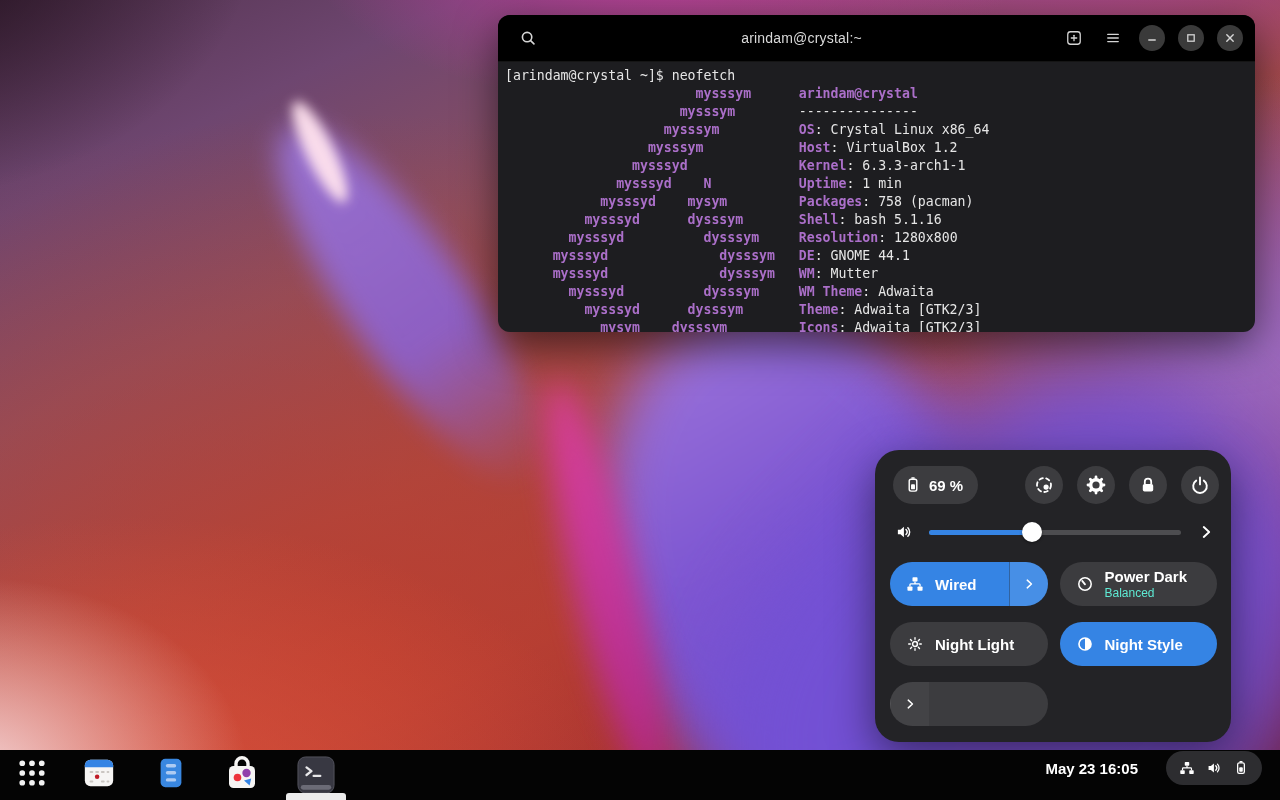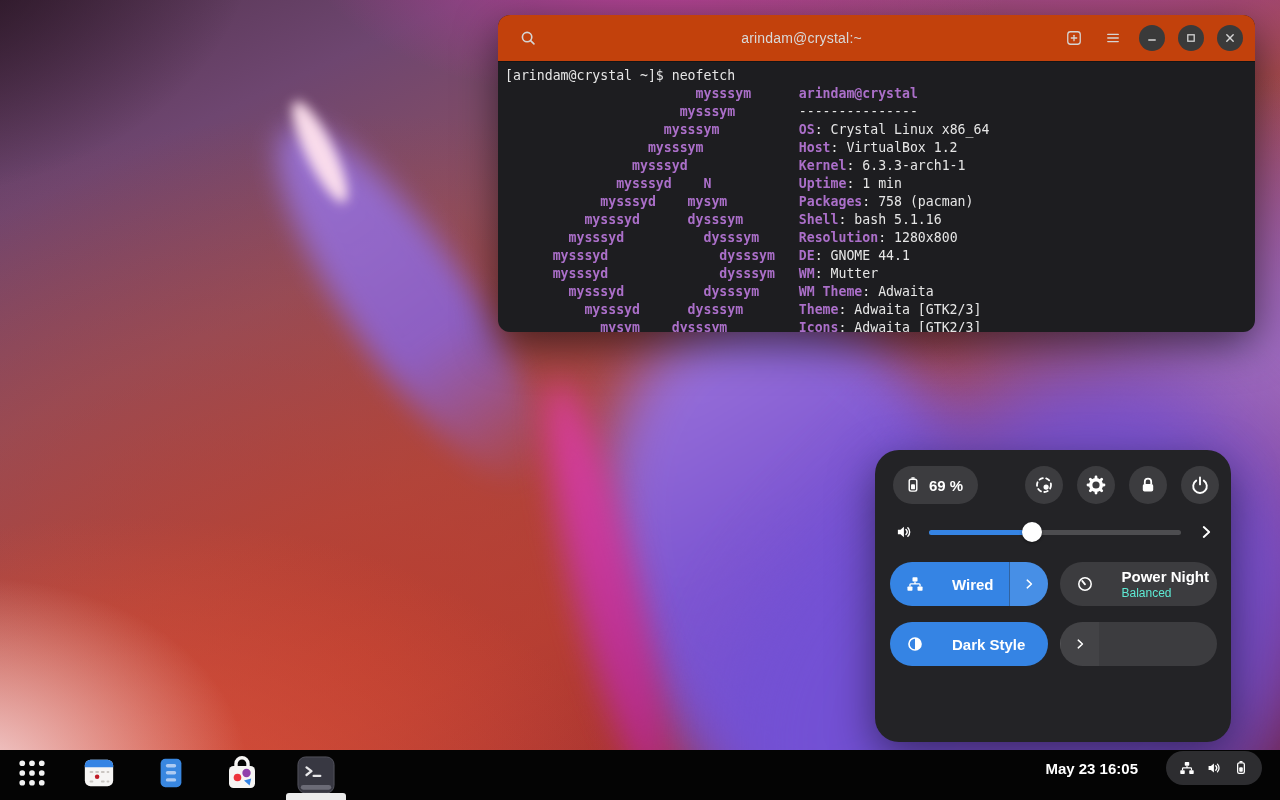--- a/index.html
+++ b/index.html
@@ -30,21 +30,21 @@
     transform:rotate(-35deg);filter:blur(14px);opacity:.85;}
   .wp-magenta-edge{left:575px;top:375px;width:62px;height:420px;border-radius:50%;
     background:linear-gradient(180deg,#e23fae,#b3258e);transform:rotate(-14deg);
     filter:blur(16px);opacity:.85;}
   .wp-tip-highlight{left:306px;top:96px;width:28px;height:112px;border-radius:50%;
     background:#ffe2ee;transform:rotate(-26deg);filter:blur(6px);opacity:.95;}
 
   
   .terminal{position:absolute;left:498px;top:15px;width:757px;height:317px;border-radius:12px;
     background:#1d1d20;box-shadow:0 14px 42px rgba(0,0,0,.55);overflow:hidden;}
-  .titlebar{height:47px;background:#c2410c;display:flex;align-items:center;
+  .titlebar{height:47px;background:#000000;display:flex;align-items:center;
     padding:0 12px 0 10px;border-bottom:1px solid #151515;box-sizing:border-box;}
   .tb-search{width:28px;height:28px;margin-left:6px;display:grid;place-items:center;color:#d5d5d5;}
   .tb-title{flex:1;text-align:center;color:#d9d9d9;font-size:14px;letter-spacing:.2px;}
   .tb-buttons{display:flex;align-items:center;gap:13px;color:#d5d5d5;}
   .tb-flat{width:26px;height:26px;display:grid;place-items:center;}
   .tb-circle{width:26px;height:26px;border-radius:50%;background:#3a3a3a;display:grid;place-items:center;}
   .ic16 svg{width:16px;height:16px;display:block;}
   .ic14 svg{width:14px;height:14px;display:block;}
   .ic18 svg{width:18px;height:18px;display:block;}
   .ic20 svg{width:20px;height:20px;display:block;}
@@ -65,21 +65,21 @@
   .qs-volume{display:flex;align-items:center;padding:16px 16px 0 20px;height:24px;color:#fff;}
   .vol-slider{position:relative;flex:1;height:20px;margin:0 16px;}
   .vol-track{position:absolute;top:8px;left:0;right:0;height:5px;border-radius:3px;background:#4d4d50;}
   .vol-fill{position:absolute;top:8px;left:0;height:5px;border-radius:3px;background:var(--accent,#3584e4);}
   .vol-knob{position:absolute;top:0;width:20px;height:20px;border-radius:50%;background:#fff;
     box-shadow:0 1px 3px rgba(0,0,0,.45);}
   .qs-grid{display:grid;grid-template-columns:1fr 1fr;gap:16px 12px;padding:18px 14px 0 15px;}
   .toggle{height:44px;border-radius:22px;background:#3c3c3f;display:flex;align-items:stretch;
     overflow:hidden;color:#fff;}
   .toggle.active{background:var(--accent,#3584e4);}
-  .tg-main{flex:1;display:flex;align-items:center;gap:28px;padding-left:16px;}
+  .tg-main{flex:1;display:flex;align-items:center;gap:11px;padding-left:16px;}
   .tg-label{font-size:15px;font-weight:600;}
   .tg-text{display:flex;flex-direction:column;line-height:1.2;}
   .tg-sub{font-size:12px;font-weight:400;color:#5eead4;}
   .tg-arrow{width:38px;display:grid;place-items:center;border-left:1px solid rgba(0,0,0,.30);
     background:rgba(255,255,255,.09);}
   .toggle:not(.active) .tg-arrow{border-left:1px solid rgba(255,255,255,.09);background:rgba(255,255,255,.04);}
 
   
   .taskbar{position:absolute;left:0;top:750px;width:1280px;height:50px;background:#040404;}
   .dock-item{position:absolute;top:6px;width:38px;height:38px;display:grid;place-items:center;}
@@ -277,34 +277,54 @@
         </div>
         <div class="toggle">
           <div class="tg-main">
             <span class="ic18">
               <svg xmlns="http://www.w3.org/2000/svg" viewBox="0 0 20 20">
                 <circle cx="10" cy="10" r="6.9" fill="none" stroke="currentColor" stroke-width="1.7"></circle>
                 <line x1="10" y1="10.4" x2="6.9" y2="6.6" stroke="currentColor" stroke-width="2" stroke-linecap="round"></line>
               </svg>
             </span>
             <span class="tg-text">
-              <span class="tg-label">Power Night</span>
+              <span class="tg-label">Power Dark</span>
               <span class="tg-sub">Balanced</span>
             </span>
+          </div>
+        </div>
+        <div class="toggle">
+          <div class="tg-main">
+            <span class="ic18">
+              <svg xmlns="http://www.w3.org/2000/svg" viewBox="0 0 20 20">
+                <circle cx="10" cy="10" r="2.7" fill="none" stroke="currentColor" stroke-width="1.7"></circle>
+                <g stroke="currentColor" stroke-width="1.5" stroke-linecap="round">
+                  <line x1="15.2" y1="10" x2="17" y2="10"></line>
+                  <line x1="13.7" y1="13.7" x2="15" y2="15"></line>
+                  <line x1="10" y1="15.2" x2="10" y2="17"></line>
+                  <line x1="6.3" y1="13.7" x2="5" y2="15"></line>
+                  <line x1="4.8" y1="10" x2="3" y2="10"></line>
+                  <line x1="6.3" y1="6.3" x2="5" y2="5"></line>
+                  <line x1="10" y1="4.8" x2="10" y2="3"></line>
+                  <line x1="13.7" y1="6.3" x2="15" y2="5"></line>
+                </g>
+              </svg>
+            </span>
+            <span class="tg-label">Night Light</span>
           </div>
         </div>
         <div class="toggle active">
           <div class="tg-main">
             <span class="ic18">
               <svg xmlns="http://www.w3.org/2000/svg" viewBox="0 0 20 20">
                 <circle cx="10" cy="10" r="6.7" fill="none" stroke="currentColor" stroke-width="1.8"></circle>
                 <path d="M10 3.3a6.7 6.7 0 0 1 0 13.4z" fill="currentColor"></path>
               </svg>
             </span>
-            <span class="tg-label">Dark Style</span>
+            <span class="tg-label">Night Style</span>
           </div>
         </div>
         <div class="toggle">
           <div class="tg-arrow ic14">
             <span>
               <svg xmlns="http://www.w3.org/2000/svg" viewBox="0 0 20 20">
                 <path d="M7.5 4.5l6 5.5-6 5.5" fill="none" stroke="currentColor" stroke-width="2.1" stroke-linecap="round" stroke-linejoin="round"></path>
               </svg>
             </span>
           </div>

